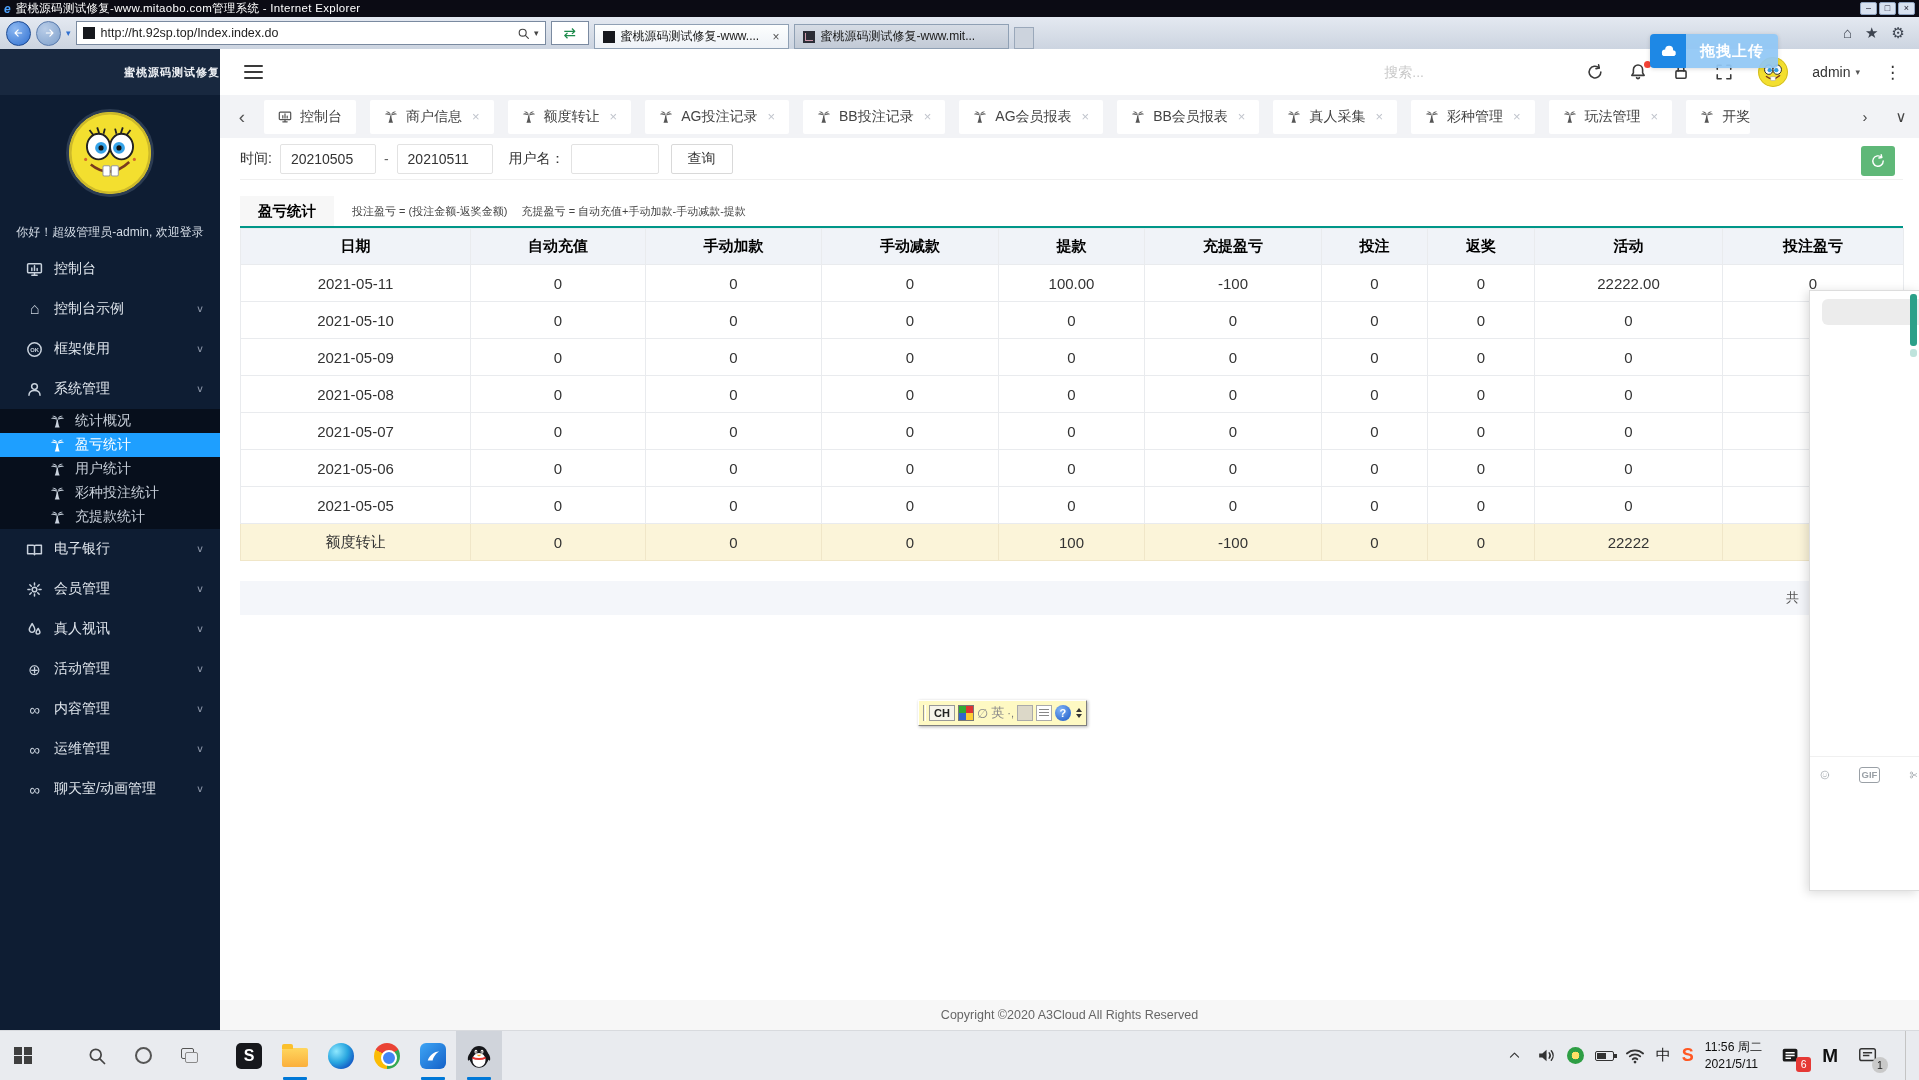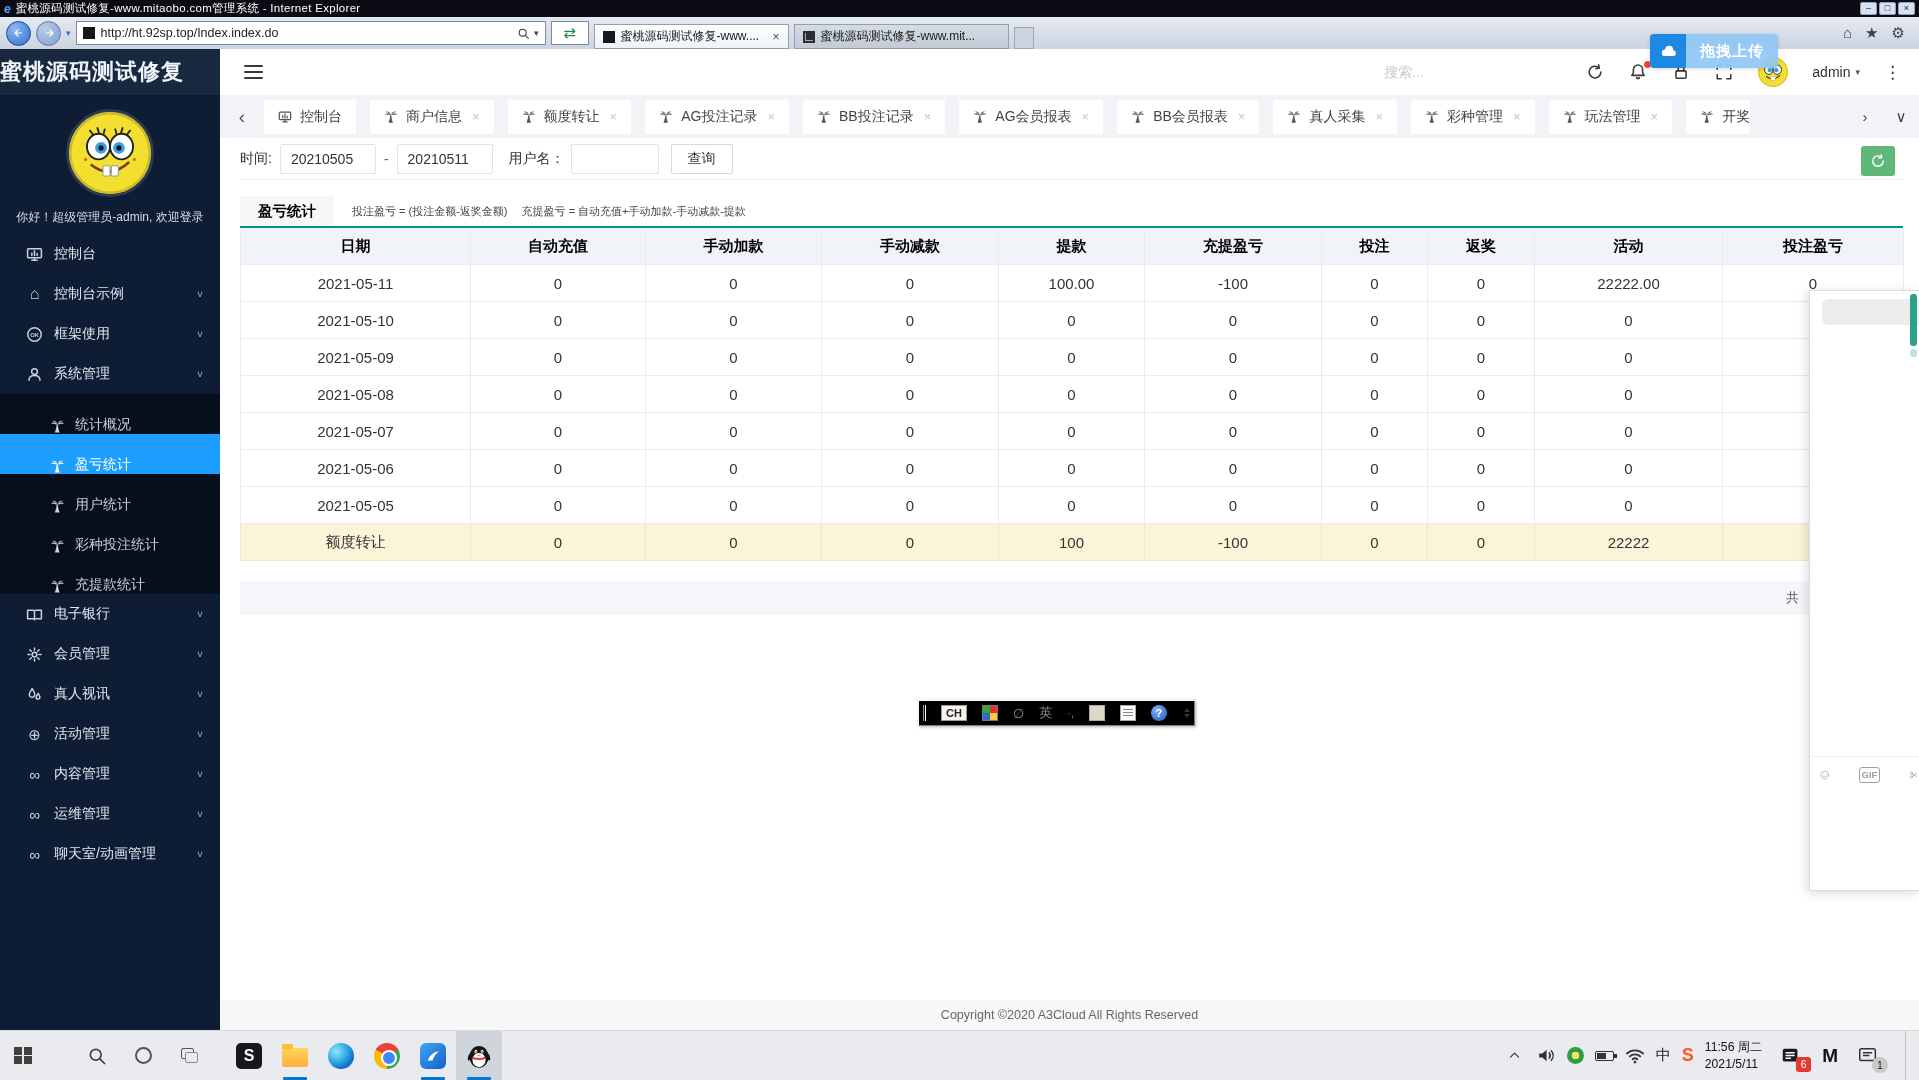--- a/index.html
+++ b/index.html
@@ -32,30 +32,30 @@
 .ie-tab.active{background:linear-gradient(#fdfefe,#eef2f7);width:195px}
 .ie-tab.inactive{background:linear-gradient(#d6dce5,#c2cad6);width:215px}
 .ie-tab .lbl{white-space:nowrap;overflow:hidden;flex:1}
 .ie-tab .x{color:#555;font-size:12px}
 .newtab{width:20px;height:22px;background:#ccd3dd;border:1px solid #9aa8ba;align-self:flex-end;flex:none}
 .chrome-right{margin-left:auto;display:flex;gap:13px;color:#3d4450;font-size:15px;padding-right:8px}
 
 .app{position:absolute;left:0;top:49px;width:100%;height:981px;display:flex}
 
 .sidebar{width:220px;background:#0e1d33;color:#dfe5ec;flex:none;display:flex;flex-direction:column}
-.logo{height:46px;line-height:46px;text-align:left;background:#18283f;color:#f0f3f7;font-size:22px;font-weight:bold;letter-spacing:1px}
+.logo{height:46px;line-height:46px;text-align:right;background:#18283f;color:#f0f3f7;font-size:11px;font-weight:bold;letter-spacing:1px}
 .profile{text-align:center;padding-top:14px}
 .avatar-big{width:88px;height:88px;border-radius:50%;border:3px solid #2c3c52;margin:0 auto;overflow:hidden;background:#f3df2f}
-.welcome{font-size:12px;color:#d4dce6;margin:12px 4px 8px;white-space:nowrap}
+.welcome{font-size:12px;color:#d4dce6;margin:27px 4px 8px;white-space:nowrap}
 .menu{flex:1;overflow:hidden}
 .menu-item{height:40px;display:flex;align-items:center;padding:0 16px 0 26px;font-size:14px;cursor:pointer;color:#dfe5ec}
 .mi-icon{width:17px;height:17px;margin-right:11px;color:#c9d2dd;flex:none}
 .mi-chev{margin-left:auto;font-size:11px;color:#8a94a6;transform:scaleY(.85)}
 .submenu{background:#070f1c}
-.submenu-item{height:40px;display:flex;align-items:flex-end;padding-left:50px;font-size:14px;color:#c7cfd9;cursor:pointer}
+.submenu-item{height:24px;display:flex;align-items:center;padding-left:50px;font-size:14px;color:#c7cfd9;cursor:pointer}
 .submenu-item .mi-icon{width:15px;height:15px;margin-right:10px}
 .submenu-item.active{background:#1e9fff;color:#fff}
 .submenu-item.active .mi-icon{color:#fff}
 
 .main{flex:1;display:flex;flex-direction:column;min-width:0}
 .app-header{height:46px;background:#fff;display:flex;align-items:center;padding:0 18px 0 24px}
 .ham{width:19px;display:flex;flex-direction:column;gap:4px;cursor:pointer}
 .ham i{height:2px;background:#3a3a3a;border-radius:1px}
 .search-input{border:none;outline:none;font-size:14px;width:150px;color:#333;margin-left:auto;margin-right:52px}
 .search-input::placeholder{color:#c9c9c9}
@@ -102,21 +102,21 @@
 .du-label{background:rgba(144,199,245,.93);color:#fff;font-size:15px;font-weight:bold;display:flex;align-items:center;padding:0 14px;letter-spacing:1px}
 
 .qq-panel{position:absolute;right:0;top:290px;width:110px;height:601px;background:#fff;border:1px solid #ddd;border-right:none;box-shadow:-2px 2px 10px rgba(0,0,0,.15);z-index:350}
 .qq-bubble{position:absolute;left:12px;top:8px;width:120px;height:26px;background:#ececec;border-radius:6px}
 .qq-scroll{position:absolute;right:2px;top:3px;width:7px;height:52px;background:#2ca089;border-radius:3px}
 .qq-scroll2{position:absolute;right:2px;top:58px;width:7px;height:8px;background:#bfe3dc;border-radius:3px}
 .qq-toolbar{position:absolute;left:0;top:465px;width:100%;border-top:1px solid #f0f0f0;display:flex;align-items:center;gap:29px;padding:8px 0 0 10px;color:#9aa0a6}
 .qq-toolbar .ico{width:20px;height:20px}
 .gif-box{border:1.5px solid #9aa0a6;border-radius:3px;font-size:9.5px;font-weight:bold;padding:2px 2px;line-height:1}
 
-.ime{position:absolute;left:918px;top:700px;height:26px;background:#000000;border:1px solid;border-color:#fff #7f7f7f #7f7f7f #fff;display:flex;align-items:center;padding:0 4px;gap:15px;z-index:450;box-shadow:1px 1px 3px rgba(0,0,0,.3)}
+.ime{position:absolute;left:918px;top:700px;height:26px;background:#fef9c3;border:1px solid;border-color:#fff #7f7f7f #7f7f7f #fff;display:flex;align-items:center;padding:0 4px;gap:3px;z-index:450;box-shadow:1px 1px 3px rgba(0,0,0,.3)}
 .ime .grip{width:3px;height:16px;border-left:1px solid #999;border-right:1px solid #fff}
 .ime .box{font-size:11px;font-weight:bold;color:#222;border:1px solid #999;background:#f6f4ea;padding:1px 4px}
 .ime .mspy{width:16px;height:16px;background:conic-gradient(#d33 0 25%,#fc3 0 50%,#36c 0 75%,#3a3 0 100%);border:1px solid #777}
 .ime .gray{color:#8a8a8a;font-size:13px}
 .ime .small{color:#777;font-size:11px}
 .ime .gico{width:16px;height:16px;background:#dcd8c8;border:1px solid #aaa}
 .ime .note{width:16px;height:16px;background:#fff;border:1px solid #aaa;position:relative}
 .ime .note::after{content:"";position:absolute;left:2px;top:3px;right:2px;height:1px;background:#888;box-shadow:0 3px 0 #888,0 6px 0 #888}
 .ime .help{width:16px;height:16px;border-radius:50%;background:radial-gradient(circle at 35% 30%,#7fb3f7,#1a56c4);color:#fff;font-size:11px;font-weight:bold;text-align:center;line-height:16px}
 .ime .coll{display:flex;flex-direction:column;gap:2px;margin-left:2px}

